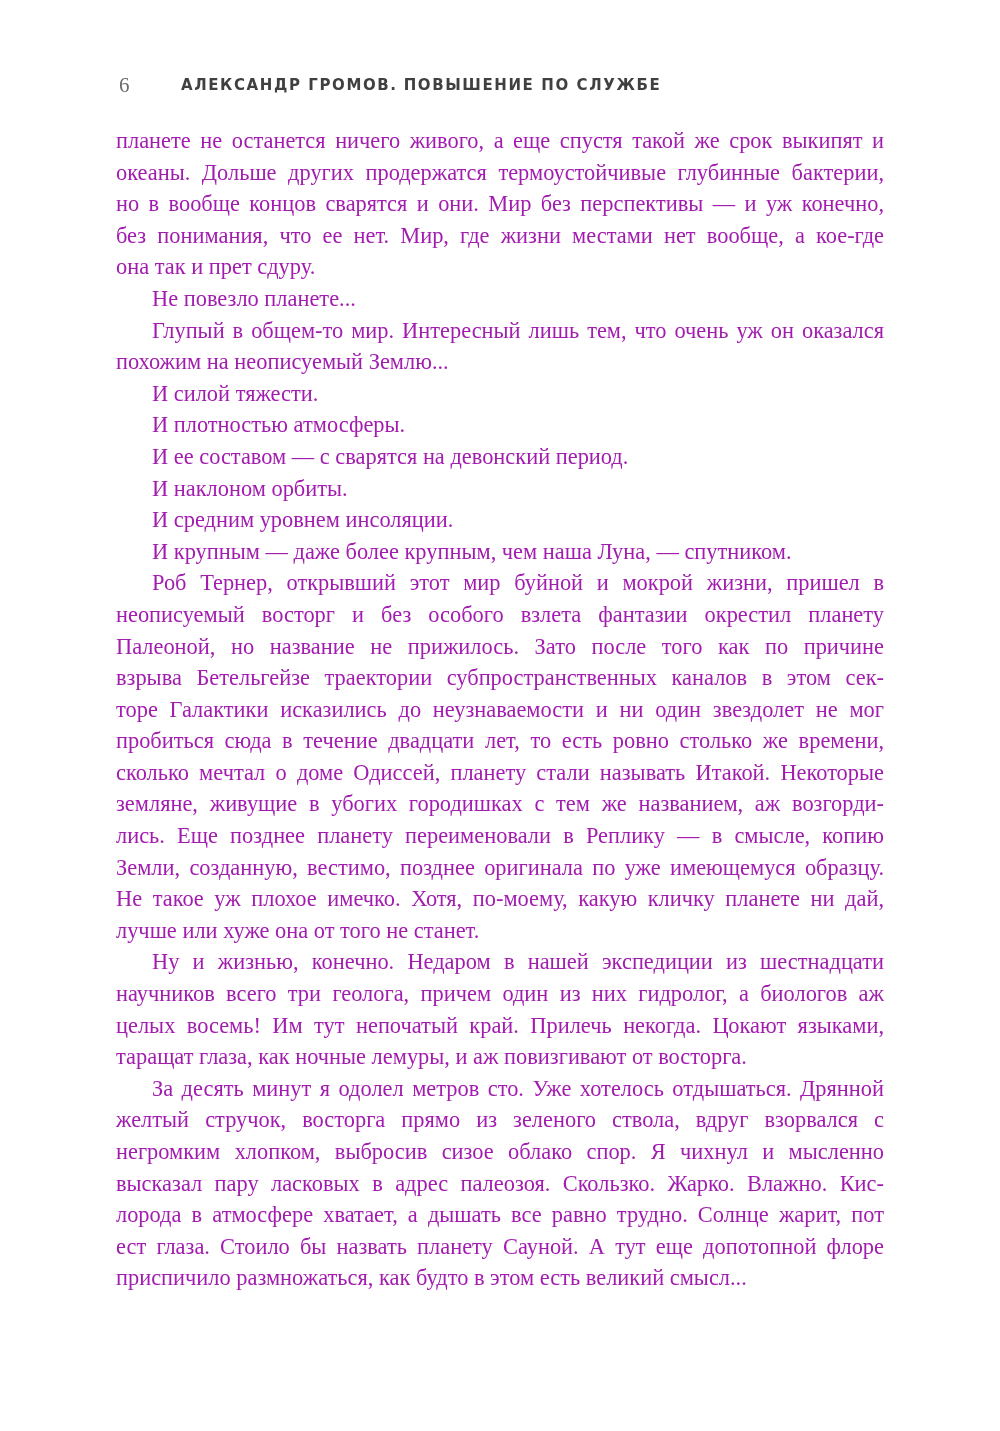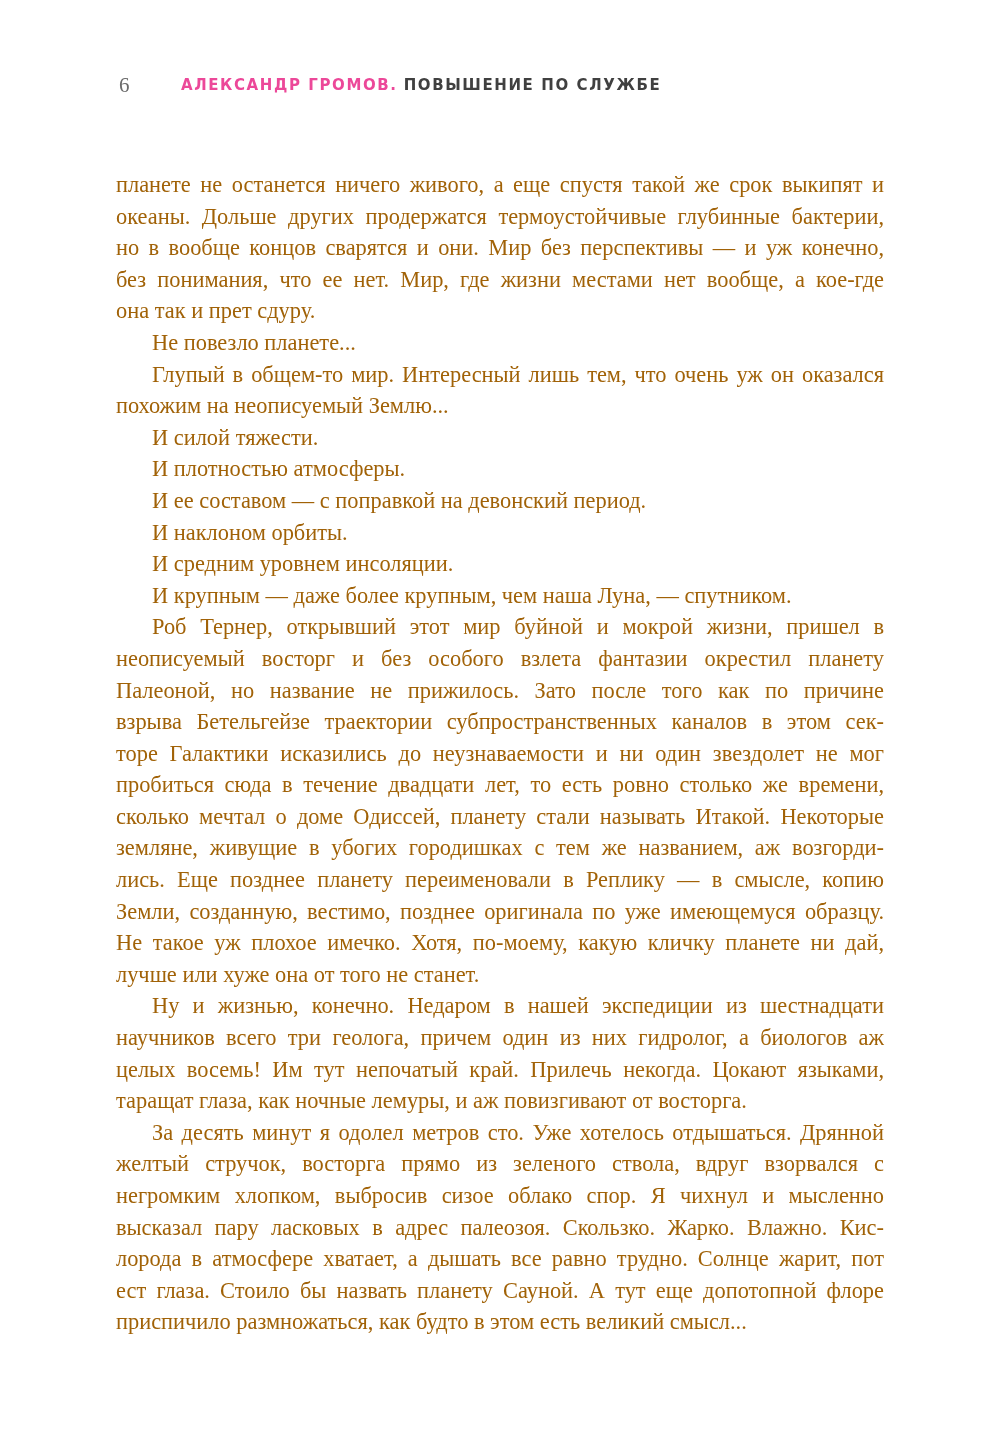--- a/index.html
+++ b/index.html
@@ -33,40 +33,39 @@
       font-family: "Liberation Serif", "DejaVu Serif", serif;
       font-size: 21px;
       color: #6b6b6b;
       width: 62px;
     }
     .author {
       font-family: "DejaVu Sans", "Liberation Sans", sans-serif;
       font-size: 15px;
       font-weight: bold;
       letter-spacing: 1.6px;
-      color: #ec4899;
+      color: #404040;
     }
     .title {
       font-family: "DejaVu Sans", "Liberation Sans", sans-serif;
       font-size: 15px;
       font-weight: bold;
       letter-spacing: 1.6px;
       color: #404040;
       margin-left: 6px;
     }
     .body-text {
       position: absolute;
       left: 116px;
       top: 125px;
       width: 768px;
       font-family: "Liberation Serif", "DejaVu Serif", serif;
       font-size: 22.4px;
       line-height: 31.6px;
-      color: #a16207;
-      margin-top: 44px;
+      color: #a21caf;
     }
     .line {
       display: block;
       white-space: nowrap;
       text-align: justify;
       text-align-last: justify;
       height: 31.6px;
     }
     .line.last {
       text-align-last: left;
@@ -100,21 +99,21 @@
         <span class="line indent">Глупый в общем-то мир. Интересный лишь тем, что очень уж он оказался</span>
         <span class="line last">похожим на неописуемый Землю...</span>
       </div>
       <div>
         <span class="line indent last">И силой тяжести.</span>
       </div>
       <div>
         <span class="line indent last">И плотностью атмосферы.</span>
       </div>
       <div>
-        <span class="line indent last">И ее составом — с поправкой на девонский период.</span>
+        <span class="line indent last">И ее составом — с сварятся на девонский период.</span>
       </div>
       <div>
         <span class="line indent last">И наклоном орбиты.</span>
       </div>
       <div>
         <span class="line indent last">И средним уровнем инсоляции.</span>
       </div>
       <div>
         <span class="line indent last">И крупным — даже более крупным, чем наша Луна, — спутником.</span>
       </div>

